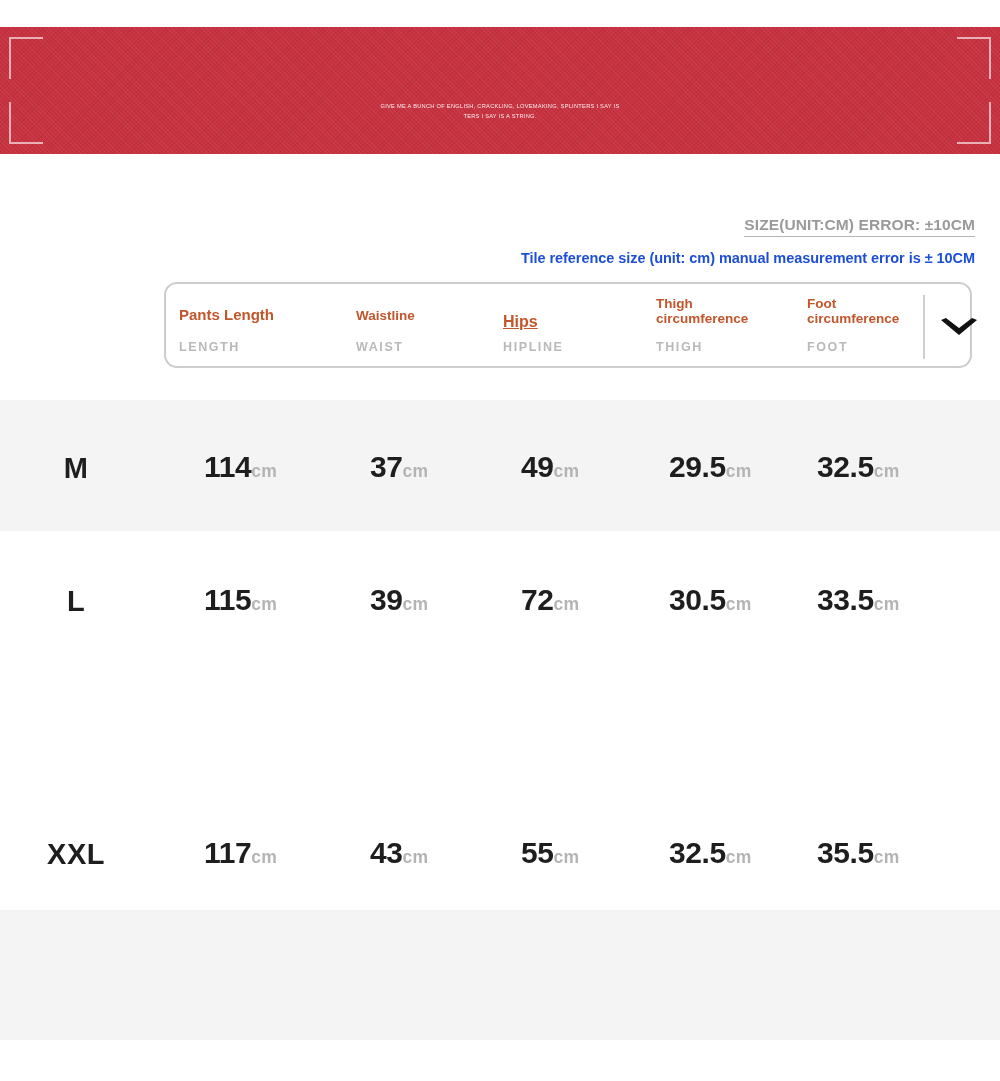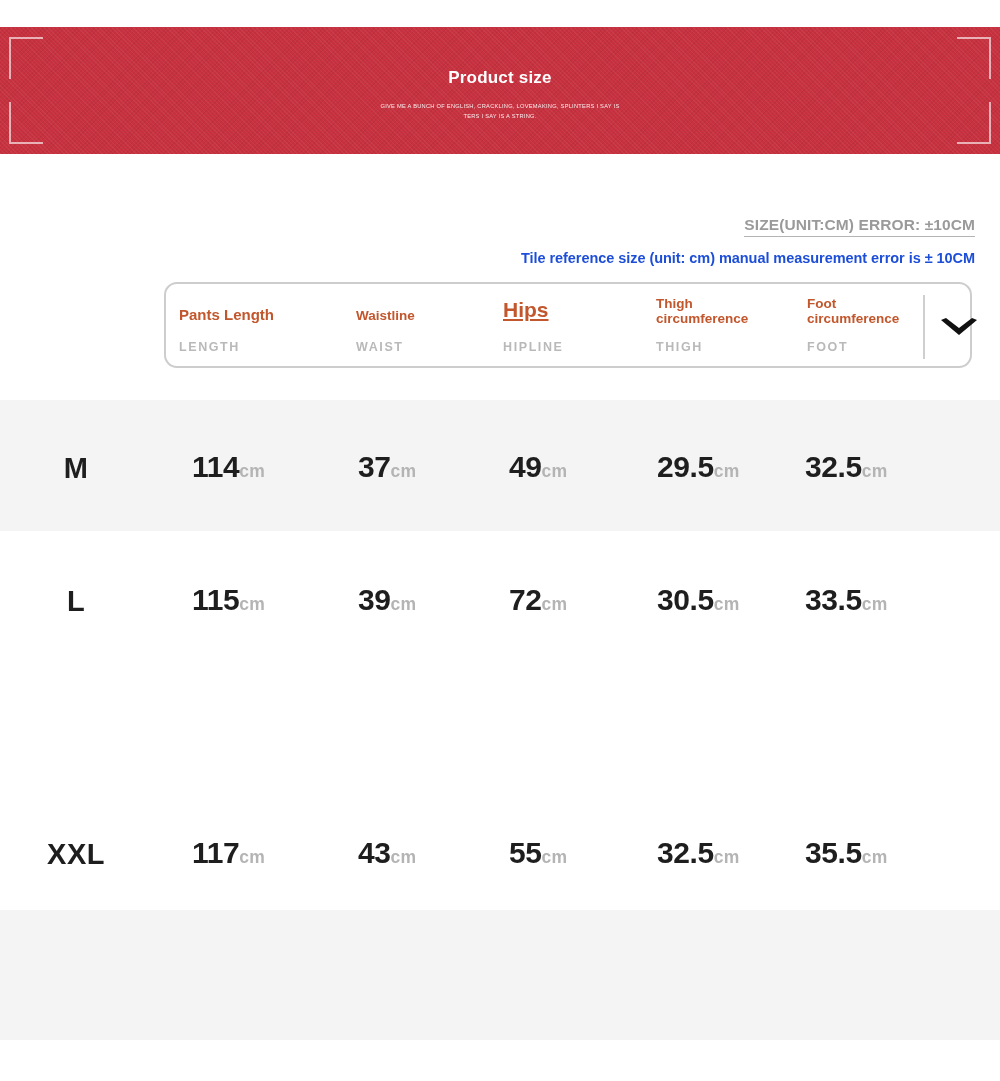--- a/index.html
+++ b/index.html
@@ -140,21 +140,21 @@
   
   .hcol.c1 { left: 13px;  }
   .hcol.c1 .en   { top: 23px; font-size: 15px; text-align: right; }
   .hcol.c1 .code { top: 56px; }
 
   .hcol.c2 { left: 190px; }
   .hcol.c2 .en   { top: 24px; font-size: 13.5px; }
   .hcol.c2 .code { top: 56px; }
 
   .hcol.c3 { left: 337px; }
-  .hcol.c3 .en   { top: 18px; font-size: 21px; text-decoration: underline; }
+  .hcol.c3 .en   { top: 30px; font-size: 16px; text-decoration: underline; }
   .hcol.c3 .code { top: 56px; }
 
   .hcol.c4 { left: 490px; }
   .hcol.c4 .en   { top: 12px; font-size: 13.5px; }
   .hcol.c4 .code { top: 56px; }
 
   .hcol.c5 { left: 641px; }
   .hcol.c5 .en   { top: 12px; font-size: 13.5px; }
   .hcol.c5 .code { top: 56px; }
 
@@ -195,20 +195,21 @@
     letter-spacing: 0.5px;
   }
 
   .cell {
     position: absolute;
     white-space: nowrap;
     color: #1e1e1e;
     font-weight: bold;
     font-size: 30px;
     letter-spacing: -0.4px;
+    margin-left: 12px;
   }
   .cell .unit {
     color: #b4b4b4;
     font-size: 17.5px;
     font-weight: bold;
     letter-spacing: 0.2px;
   }
 
   .tail-band {
     position: absolute;
@@ -223,21 +224,20 @@
 <body>
 
 <div id="page">
 
   <div class="banner">
     <div class="corner tl"></div>
     <div class="corner tr"></div>
     <div class="corner bl"></div>
     <div class="corner br"></div>
 
-    <div class="banner-title">Product size</div>
     <div class="banner-sub">
       <div>GIVE ME A BUNCH OF ENGLISH, CRACKLING, LOVEMAKING, SPLINTERS I SAY IS</div>
       <div>TERS I SAY IS A STRING.</div>
     </div>
   </div>
 
   <div class="note-size">SIZE(UNIT:CM) ERROR: ±10CM</div>
   <div class="note-tile">Tile reference size (unit: cm) manual measurement error is ± 10CM</div>
 
   <div class="header-box">

